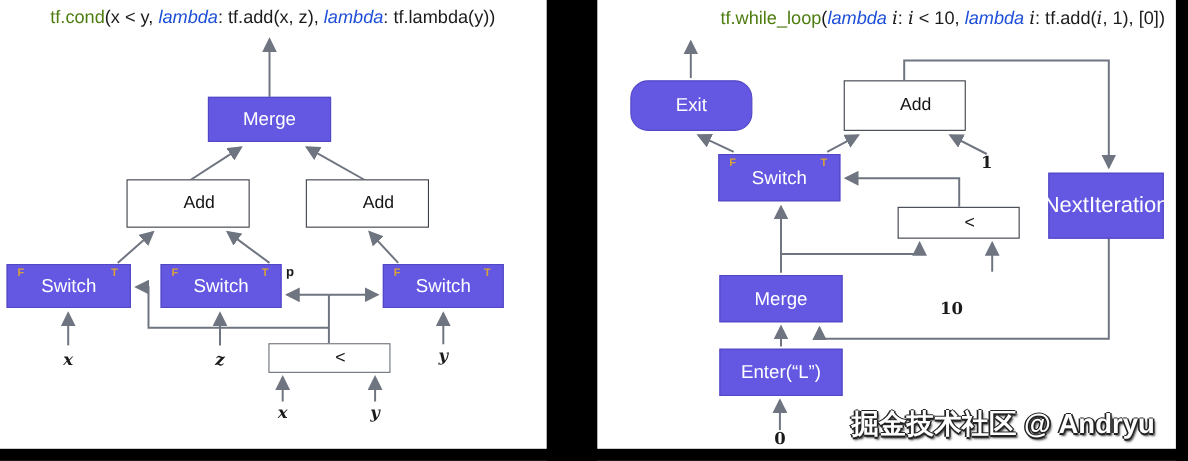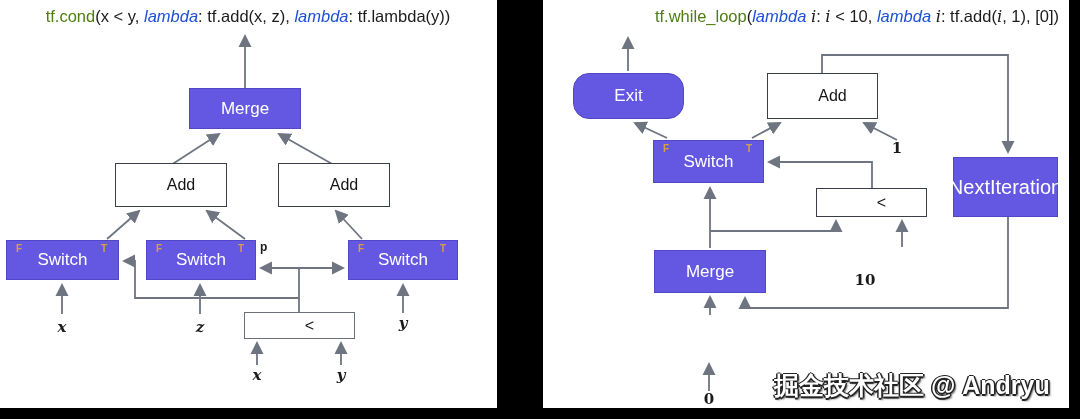--- a/index.html
+++ b/index.html
@@ -159,20 +159,23 @@
   </div>
 
   <div class="node wnode" style="left:816px;top:188px;width:111px;height:29px;">
     <span>&lt;</span>
   </div>
 
   <div class="node pnode" style="left:654px;top:250px;width:112px;height:43px;">
     <span>Merge</span>
   </div>
 
+  <div class="node pnode" style="left:654px;top:317px;width:112px;height:43px;">
+    <span>Enter(“L”)</span>
+  </div>
 
   <span class="num" style="left:897px;top:139px;">1</span>
   <span class="num" style="left:865px;top:247px;margin-top:24px;">10</span>
   <span class="num" style="left:709px;top:390px;">0</span>
 
   <div class="watermark">掘金技术社区 @ Andryu</div>
 
   <div class="bar divider"></div>
   <div class="bar rightedge"></div>
   <div class="bar bottomedge"></div>

